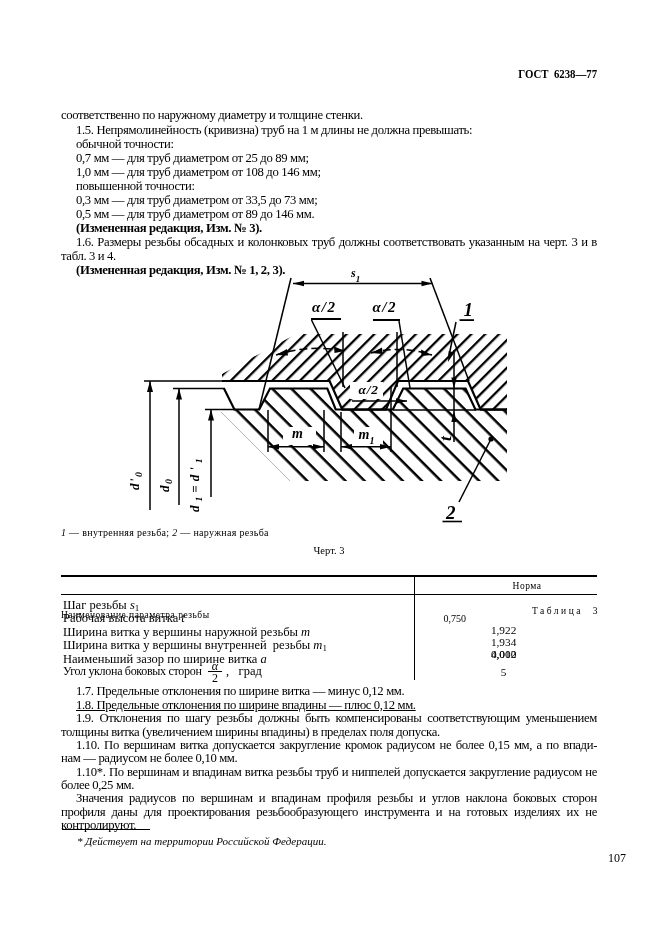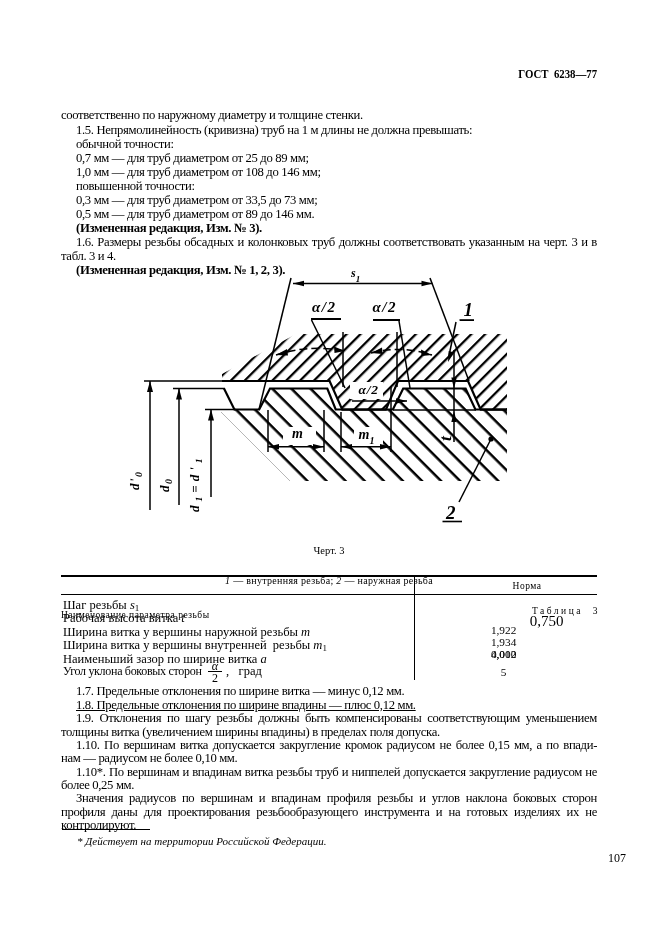--- a/index.html
+++ b/index.html
@@ -117,37 +117,37 @@
 <div class="abs fl" style="left:372.5px;top:299px;font-size:15px;letter-spacing:1.5px;">α/2</div>
 <div class="abs" style="left:372.5px;top:319.2px;width:27px;height:1.7px;background:#000;"></div>
 <div class="abs fl" style="left:358.5px;top:381.5px;font-size:13.5px;letter-spacing:0.8px;">α/2</div>
 <div class="abs fl" style="left:292px;top:425.5px;font-size:14px;">m</div>
 <div class="abs fl" style="left:358.5px;top:426.5px;font-size:14px;">m<sub style="font-size:10px;position:relative;top:2px;">1</sub></div>
 <div class="abs fl" style="left:463.5px;top:298.7px;font-size:19px;">1</div>
 <div class="abs" style="left:459.5px;top:319.5px;width:14.5px;height:1.8px;background:#000;"></div>
 <div class="abs fl" style="left:446px;top:501.5px;font-size:19px;">2</div>
 <div class="abs" style="left:442.5px;top:520.7px;width:19px;height:1.8px;background:#000;"></div>
 
-<div class="abs" style="left:61px;top:526.5px;width:536px;text-align:center;font-size:10px;letter-spacing:0.3px;margin-top:48px;"><i>1</i> — внутренняя резьба; <i>2</i> — наружная резьба</div>
+<div class="abs" style="left:61px;top:526.5px;width:536px;font-size:10px;letter-spacing:0.3px;"><i>1</i> — внутренняя резьба; <i>2</i> — наружная резьба</div>
 <div class="abs" style="left:61px;top:544.5px;width:536px;text-align:center;font-size:10.5px;">Черт. 3</div>
 
 <div class="abs" style="left:61px;top:561.5px;width:539px;text-align:right;font-size:9.5px;letter-spacing:2.5px;margin-top:44px;">Таблица&nbsp;&nbsp;3</div>
 <div class="abs" style="left:61px;top:575px;width:536px;height:2.4px;background:#000;"></div>
 <div class="abs" style="left:61px;top:610px;width:360px;text-align:left;font-size:9.5px;letter-spacing:0.5px;">Наименование параметра резьбы</div>
 <div class="abs" style="left:467px;top:580.5px;width:120px;text-align:center;font-size:9.5px;letter-spacing:0.5px;">Норма</div>
 <div class="abs" style="left:61px;top:594px;width:536px;height:1.2px;background:#000;"></div>
 <div class="abs" style="left:413.5px;top:577px;width:1.2px;height:103px;background:#000;"></div>
 
 <div class="abs" style="left:63px;top:598px;font-size:12.5px;">Шаг резьбы <i>s</i><sub class="s">1</sub></div>
 <div class="abs" style="left:63px;top:611.4px;font-size:12.5px;">Рабочая высота витка <i>t</i></div>
 <div class="abs" style="left:63px;top:624.8px;font-size:12.5px;">Ширина витка у вершины наружной резьбы <i>m</i></div>
 <div class="abs" style="left:63px;top:638.2px;font-size:12.5px;">Ширина витка у вершины внутренней&nbsp; резьбы <i>m</i><sub class="s">1</sub></div>
 <div class="abs" style="left:63px;top:651.6px;font-size:12.5px;">Наименьший зазор по ширине витка <i>a</i></div>
 <div class="abs" style="left:443.6px;top:600px;width:120px;text-align:center;font-size:11.3px;margin-top:48px;">4,000</div>
-<div class="abs" style="left:443.6px;top:612.7px;width:120px;text-align:right;font-size:15px;">0,750</div>
+<div class="abs" style="left:443.6px;top:612.7px;width:120px;text-align:left;font-size:10px;">0,750</div>
 <div class="abs" style="left:443.6px;top:624.2px;width:120px;text-align:center;font-size:11.3px;">1,922</div>
 <div class="abs" style="left:443.6px;top:636.3px;width:120px;text-align:center;font-size:11.3px;">1,934</div>
 <div class="abs" style="left:443.6px;top:647.8px;width:120px;text-align:center;font-size:11.3px;">0,012</div>
 
 <div class="abs" style="left:63px;top:664.1px;font-size:12px;letter-spacing:-0.3px;">Угол уклона боковых сторон</div>
 <div class="abs" style="left:207px;top:661px;width:16px;text-align:center;font-size:12px;line-height:11px;"><i>α</i></div>
 <div class="abs" style="left:208px;top:671.4px;width:14px;height:1.1px;background:#000;"></div>
 <div class="abs" style="left:207px;top:673px;width:16px;text-align:center;font-size:12px;line-height:11px;">2</div>
 <div class="abs" style="left:226px;top:664.1px;font-size:12.5px;">,&nbsp;&nbsp;&nbsp;град</div>
 <div class="abs" style="left:443.6px;top:666.3px;width:120px;text-align:center;font-size:11.3px;">5</div>

